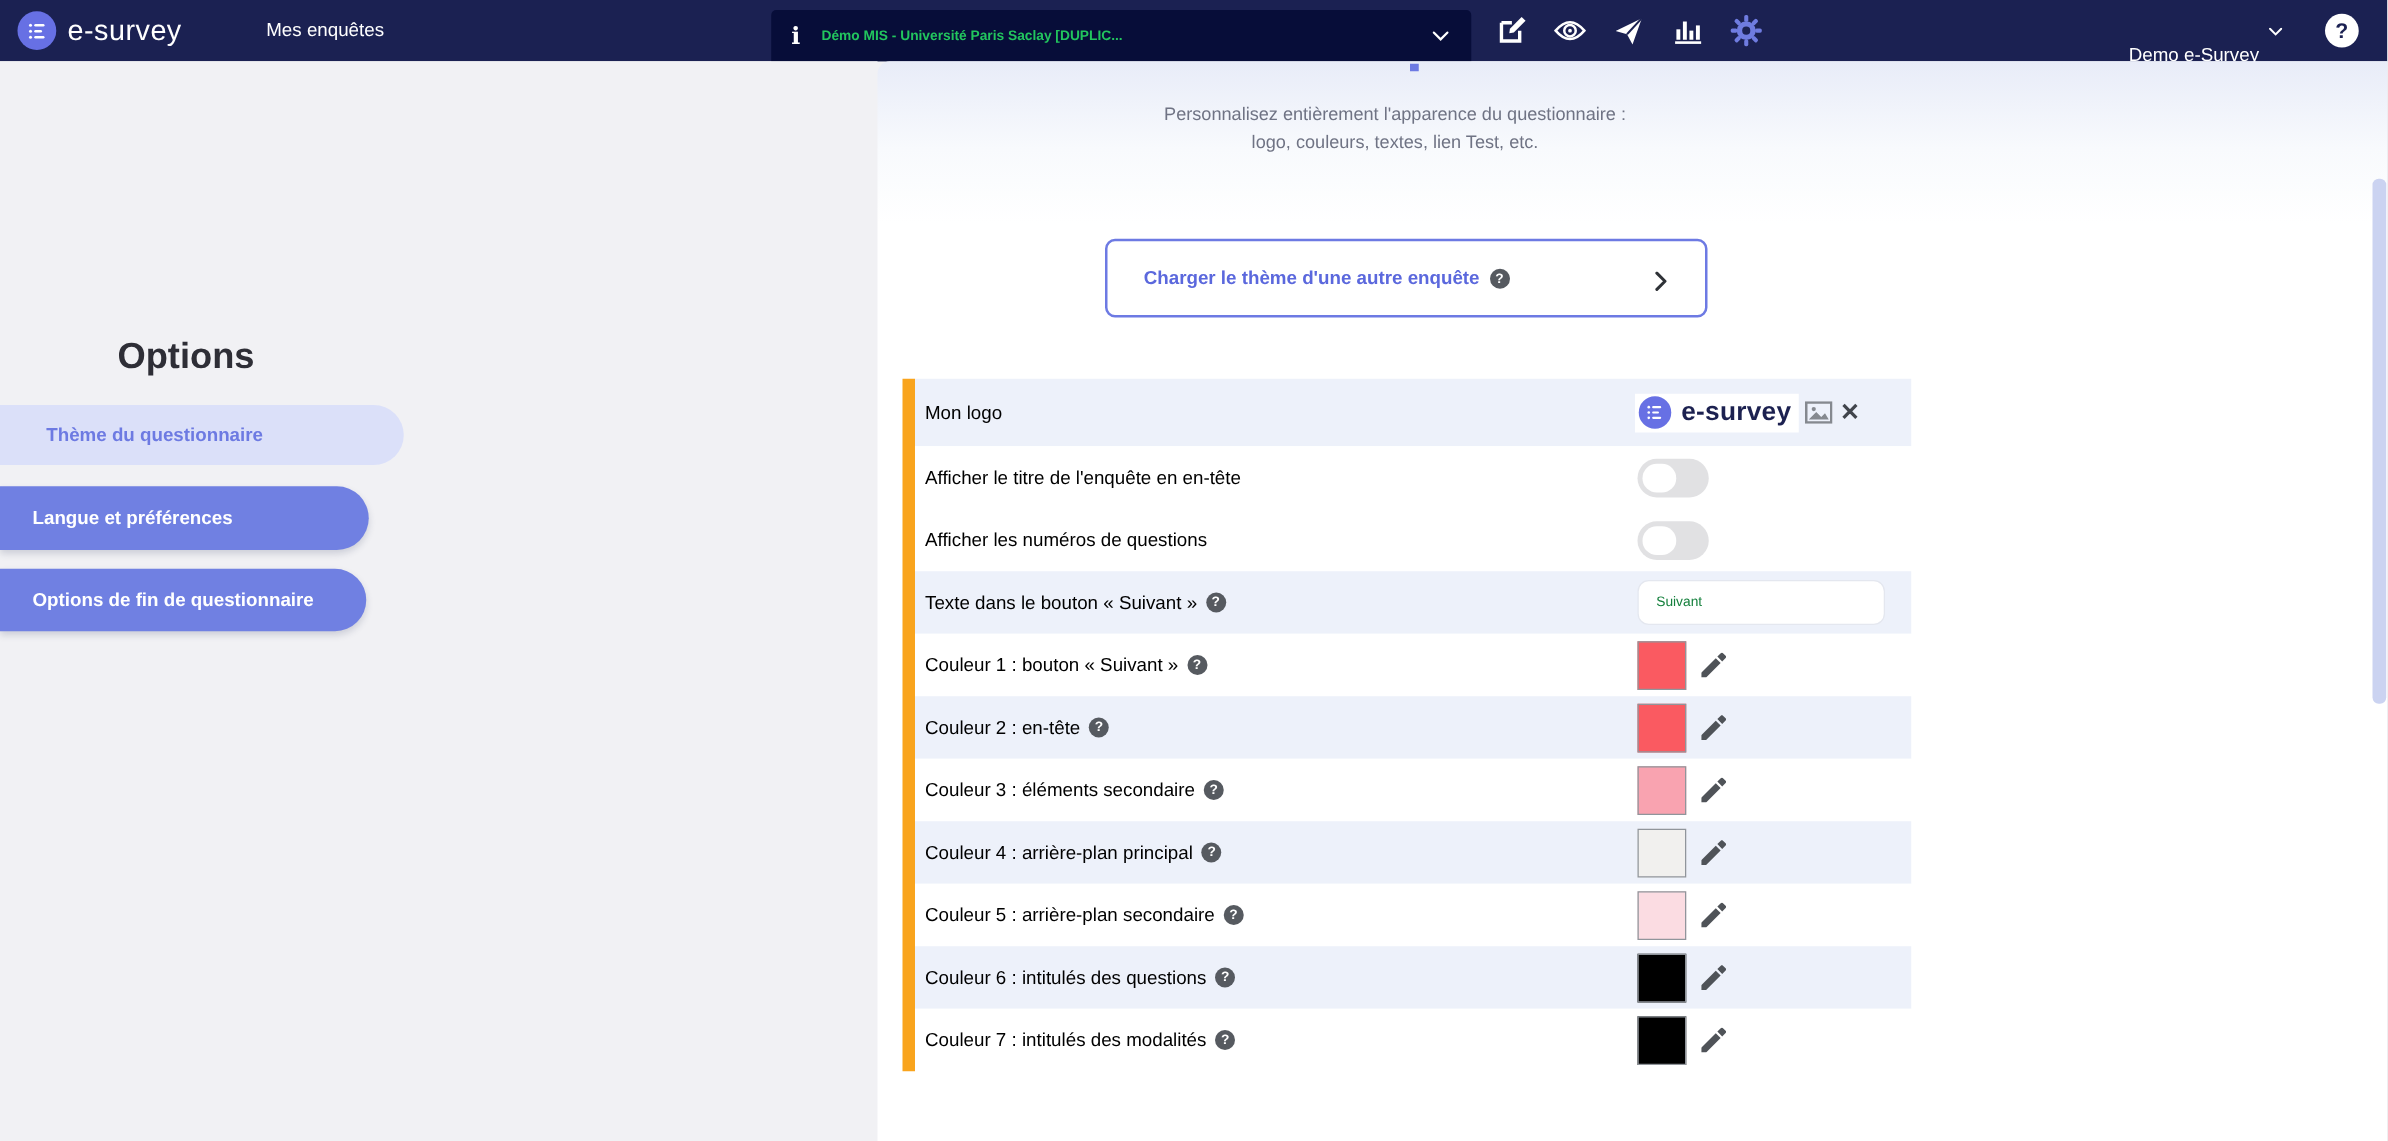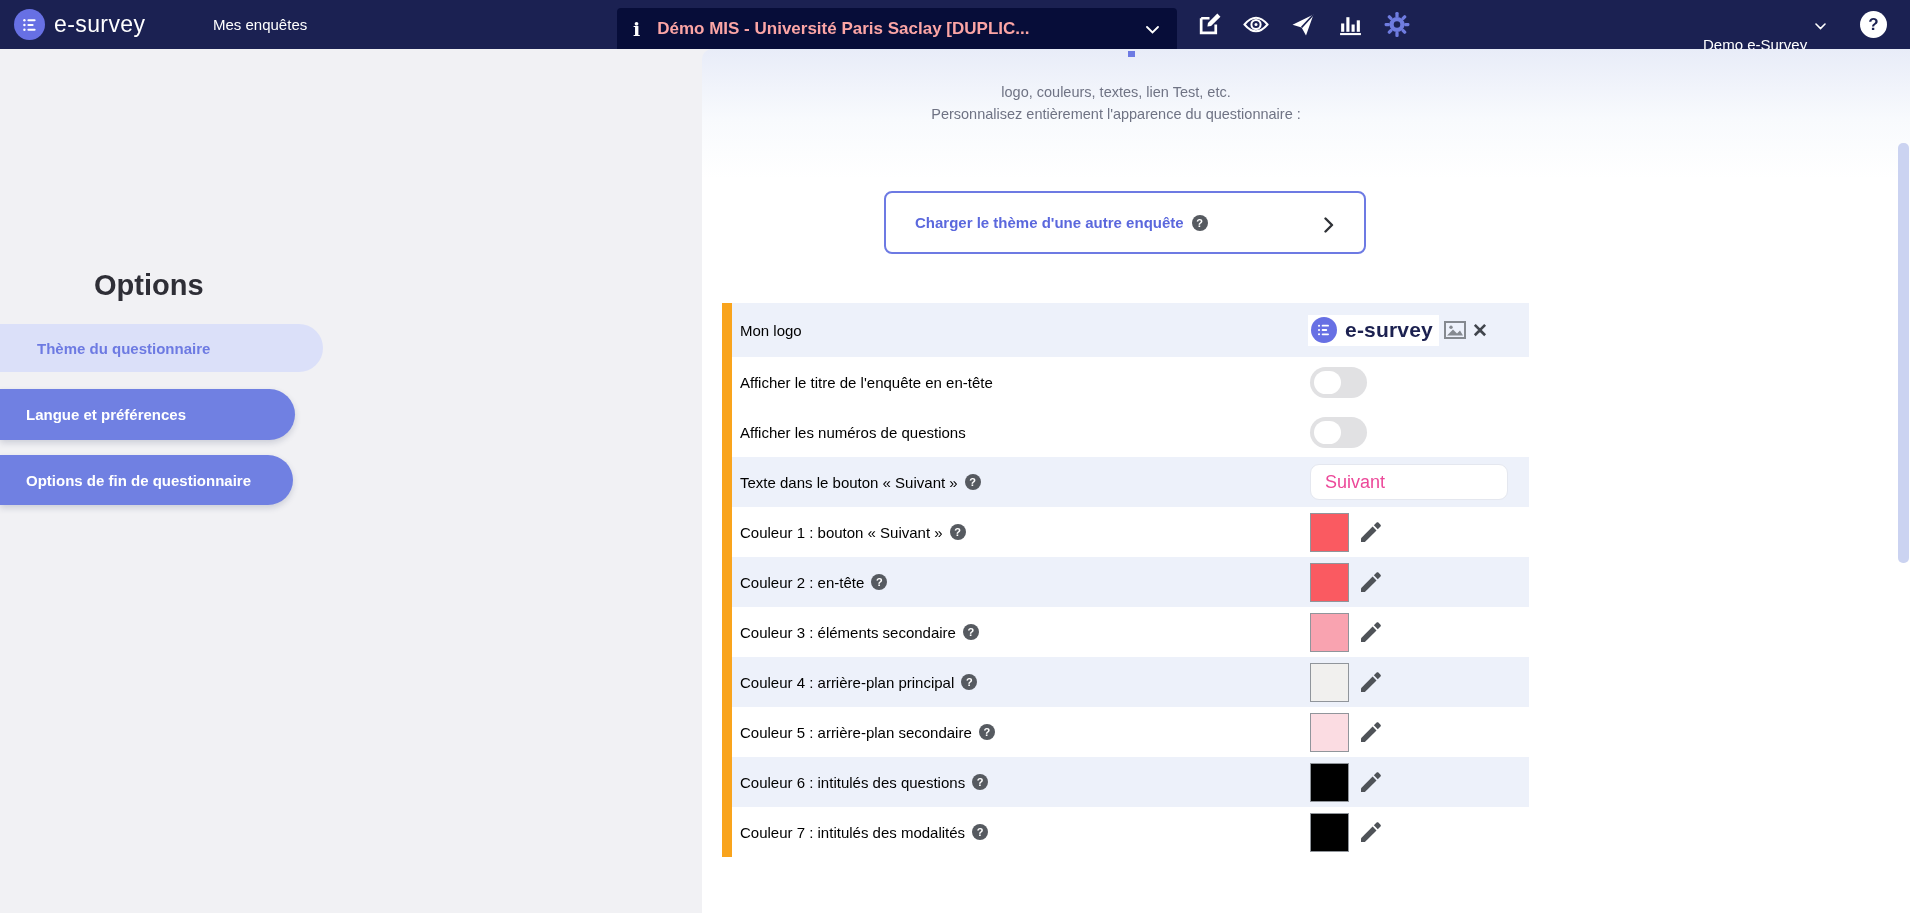--- a/index.html
+++ b/index.html
@@ -20,21 +20,21 @@
   }
   .brand-text { color:#ffffff; font-size:23px; font-weight:400; letter-spacing:.4px; }
   .top-menu-item { position:absolute; left:213px; top:0; height:49px; display:flex; align-items:center;
     color:#ffffff; font-size:15px; cursor:pointer; }
   .title-box {
     position:absolute; left:617px; top:8px; width:560px; height:41px;
     background:#070d39; border-radius:4px 4px 0 0;
     display:flex; align-items:center; cursor:pointer;
   }
   .info-i { font-family:"DejaVu Serif", serif; color:#fff; font-weight:700; font-size:19px; margin:0 0 0 16px; }
-  .title-text { color:#fca5a5; font-size:17px; font-weight:700; margin-left:17px; white-space:nowrap;text-align:right; }
+  .title-text { color:#22c55e; font-size:11px; font-weight:700; margin-left:17px; white-space:nowrap;text-align:right; }
   .title-chevron { margin-left:auto; margin-right:18px; }
   .hdr-icons { position:absolute; left:1196px; top:0; height:49px; display:flex; align-items:center; gap:21px; }
   .hdr-icon { width:26px; height:26px; display:flex; align-items:center; justify-content:center; cursor:pointer; }
   .account { position:absolute; left:1703px; top:0; height:49px; display:flex; align-items:center; gap:8px; cursor:pointer; }
   .account-label { color:#fff; font-size:15px;margin-top:40px; }
   .help-circle {
     position:absolute; left:1860px; top:11px; width:27px; height:27px; border-radius:50%;
     background:#ffffff; color:#1b2152; font-weight:700; font-size:17px;
     display:flex; align-items:center; justify-content:center; cursor:pointer;
   }
@@ -88,21 +88,21 @@
   .toggle { width:57px; height:31px; border-radius:16px; background:#e1e1e3; position:relative; cursor:pointer; }
   .toggle .knob { position:absolute; top:4px; left:4px; width:27px; height:23px; border-radius:12px; background:#ffffff; }
   .toggle.on { background:#6f7ce0; }
   .toggle.on .knob { left:auto; right:4px; }
   
   .swatch { width:39px; height:39px; border:1px solid #90959b; cursor:pointer; }
   .pencil { margin-left:12px; cursor:pointer; display:flex; }
   
   .text-input {
     width:198px; height:36px; border:1px solid #e4e7ef; border-radius:9px; background:#fff;
-    font-family:"Liberation Sans", sans-serif; font-size:18px; color:#ec4899; padding:0 14px; outline:none;
+    font-family:"Liberation Sans", sans-serif; font-size:11px; color:#15803d; padding:0 14px; outline:none;
   }
   
   .logo-widget { background:#ffffff; height:31px; display:flex; align-items:center; gap:8px; padding:0 6px 0 3px; }
   .logo-widget .logo-circle { width:26px; height:26px; }
   .logo-wordmark { color:#1c2150; font-size:21px; font-weight:600; letter-spacing:.2px; }
   .img-icon { margin-left:5px; display:flex; cursor:pointer; }
   .remove-x { margin-left:6px; color:#41454c; font-size:19px; font-weight:700; cursor:pointer; line-height:1; }
   
   .scroll-thumb { position:absolute; left:1898px; top:143px; width:11px; height:420px;
     border-radius:5px; background:#cbd3f1; }
@@ -212,22 +212,22 @@
     </div>
     <div class="side-btn side-btn-3">
       <span>Options de fin de questionnaire</span>
     </div>
   </aside>
 
   <main class="main-panel">
     <div class="scroll-indicator"></div>
 
     <div class="intro">
+      <div>Personnalisez entièrement l'apparence du questionnaire :</div>
       <div>logo, couleurs, textes, lien Test, etc.</div>
-      <div>Personnalisez entièrement l'apparence du questionnaire :</div>
     </div>
 
     <div class="load-theme-btn">
       <span class="load-theme-label">Charger le thème d'une autre enquête</span>
       <span class="help-badge">?</span>
       <span class="btn-chevron">
         <svg width="10" height="16" viewBox="0 0 10 16">
             <polyline points="1.5,1.5 8,8 1.5,14.5" fill="none" stroke="#2f3237" stroke-width="2.4" stroke-linecap="round" stroke-linejoin="round"></polyline>
           </svg>
       </span>

